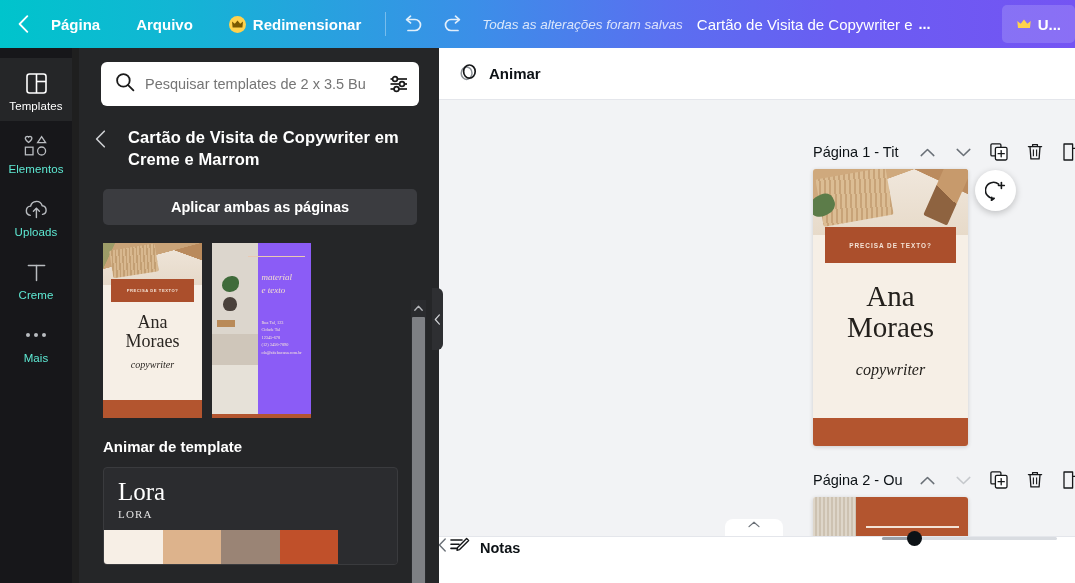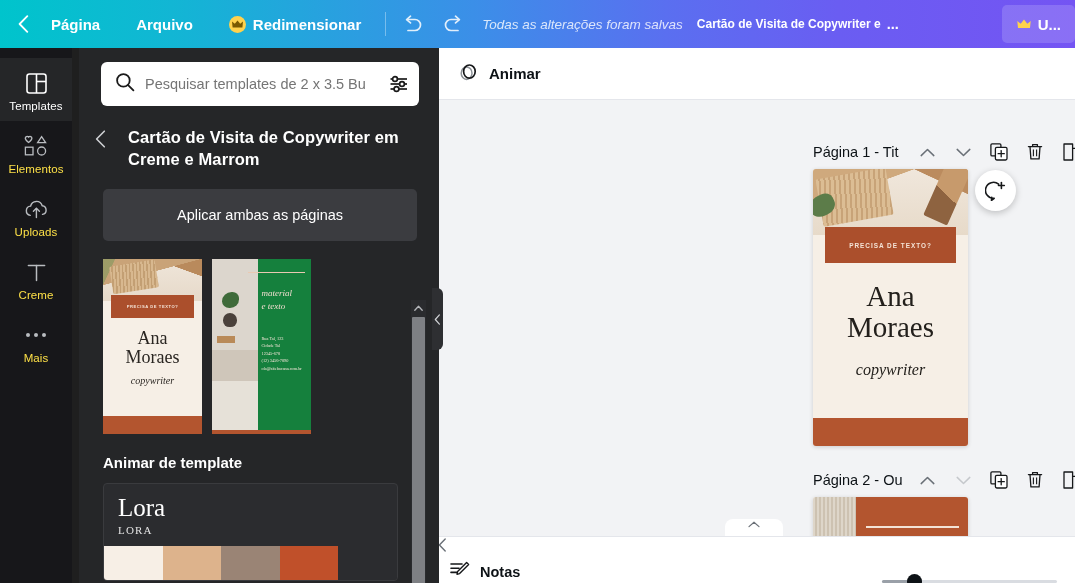--- a/index.html
+++ b/index.html
@@ -26,40 +26,40 @@
     width: 17px; height: 17px; border-radius: 50%;
     background: #ffd24d; margin-right: 7px; flex: 0 0 auto;
   }
   .tb-divider { width:1px; height:24px; background:rgba(255,255,255,.35); margin:0 6px; }
   .tb-icon { padding:6px 10px; display:flex; align-items:center; cursor:pointer; opacity:.85; }
   .tb-status {
     font-size: 13.5px; font-style: italic; color: rgba(255,255,255,.8);
     margin-left: 8px; margin-right: 14px; white-space: nowrap;
   }
   .tb-title {
-    font-size: 12px; font-weight: bold; white-space: nowrap;
+    font-size: 15px; font-weight: normal; white-space: nowrap;
     max-width: 250px; overflow: hidden; text-overflow: clip;
   }
   .tb-ellipsis { font-size:14.5px; font-weight:bold; margin-left:6px; }
   .tb-spacer { flex: 1 1 auto; }
   .tb-upgrade {
     display:flex; align-items:center; background: rgba(255,255,255,.16);
     border-radius: 5px; height: 38px; padding: 0 14px; margin-right: 0px;
     font-size: 15px; font-weight: bold; white-space: nowrap; cursor: pointer;
   }
 
   
   .rail {
     position: absolute; top: 48px; left: 0; width: 72px; height: 535px;
     background: #17171a; display: flex; flex-direction: column; align-items: center;
     padding-top: 10px; z-index: 30;
   }
   .rail-item {
     width: 72px; padding: 11px 0 9px; display: flex; flex-direction: column;
-    align-items: center; cursor: pointer; color: #fde047;
+    align-items: center; cursor: pointer; color: #5eead4;
   }
   .rail-item.active { background: #252628; color: #ffffff; }
   .rail-ico { height: 28px; display:flex; align-items:center; justify-content:center; }
   .rail-label { font-size: 11.5px; margin-top: 3px; letter-spacing: .1px; }
 
   
   .panel {
     position: absolute; top: 48px; left: 79px; width: 360px; height: 535px;
     background: #252628; z-index: 20; overflow: hidden;
   }
@@ -74,23 +74,23 @@
   }
   .filter-btn { padding-left: 8px; display:flex; align-items:center; cursor:pointer; }
 
   .tpl-head { display: flex; align-items: flex-start; padding: 20px 16px 0 14px; }
   .tpl-back { padding: 4px 8px 0 2px; cursor: pointer; display:flex; align-items:center; }
   .tpl-title {
     color: #fff; font-size: 16.5px; font-weight: bold; line-height: 1.36;
     padding-left: 6px; letter-spacing: .1px; margin-left: 8px;
   }
   .apply-btn {
-    margin: 18px 22px 0 24px; height: 52px; background: #3b3c40; color: #fff;
+    margin: 18px 22px 0 24px; height: 36px; background: #3b3c40; color: #fff;
     border-radius: 5px; display: flex; align-items: center; justify-content: center;
-    font-size: 14.5px; font-weight: normal; cursor: pointer;
+    font-size: 14.5px; font-weight: bold; cursor: pointer;
   }
 
   .thumbs { display: flex; gap: 10px; padding: 18px 0 0 96px; margin-left: -72px; }
   .thumb { width: 99px; height: 175px; position: relative; cursor: pointer; overflow:hidden; }
 
   
   .c1 { background: #f6efe6; position:absolute; inset:0; }
   .c1-photo {
     position:absolute; top:0; left:0; right:0; height: 42px;
     background:
@@ -113,21 +113,21 @@
     position:absolute; top:70px; left:0; right:0; text-align:center;
     color:#2a2622; font-family:"Liberation Serif", serif; font-size:18px; line-height:1.06;
   }
   .c1-sub {
     position:absolute; top:116px; left:0; right:0; text-align:center;
     color:#2a2622; font-family:"Liberation Serif", serif; font-style:italic; font-size:10px;
   }
   .c1-foot { position:absolute; left:0; right:0; bottom:0; height:18px; background:#b3552f; }
 
   
-  .c2 { position:absolute; inset:0; background:#15803d; }
+  .c2 { position:absolute; inset:0; background:#8b5cf6; }
   .c2-photo {
     position:absolute; top:0; left:0; bottom:0; width:46%;
     background: linear-gradient(#dcd6cd 0 52%, #cfc6ba 52% 70%, #e6e1d8 70% 100%);
   }
   .c2-photo::before{
     content:""; position:absolute; left:12%; top:44%; width:38%; height:7px;
     background:#b98a58;
   }
   .c2-photo::after{
     content:""; position:absolute; left:24%; top:31%; width:14px; height:14px;
@@ -259,21 +259,21 @@
   .b2-strip {
     position:absolute; top:0; left:0; bottom:0; width:28%;
     background: repeating-linear-gradient(90deg,#ded6c9 0 2px,#cdc2b1 2px 4px);
   }
   .b2-panel { position:absolute; top:0; left:28%; right:0; bottom:0; background:#b3552f; }
   .b2-line { position:absolute; left:34%; right:6%; top:29px; height:1.5px; background:#f3e3d6; }
 
   
   .bottombar {
     position:absolute; left:0; right:0; bottom:0; height:47px; background:#fff;
-    border-top:1px solid #e4e6eb; display:flex; align-items:flex-end; padding:0 18px;margin-top:20px;
+    border-top:1px solid #e4e6eb; display:flex; align-items:flex-start; padding:0 18px;margin-top:20px;
   }
   .notes { display:flex; align-items:center; cursor:pointer; }
   .notes-label { font-size:14.5px; font-weight:bold; color:#0d1216; margin-left:10px; }
   .bb-spacer { flex:1 1 auto; }
   .zoomwrap { display:flex; align-items:center; width:175px; }
   .zoomtrack { position:relative; flex:1 1 auto; height:3px; background:#d9dce1; border-radius:2px; }
   .zoomfill { position:absolute; left:0; top:0; height:3px; width:19%; background:#9aa0a8; border-radius:2px; }
   .zoomknob {
     position:absolute; left:14%; top:-6px; width:15px; height:15px; border-radius:50%;
     background:#0d1216; cursor:pointer;

